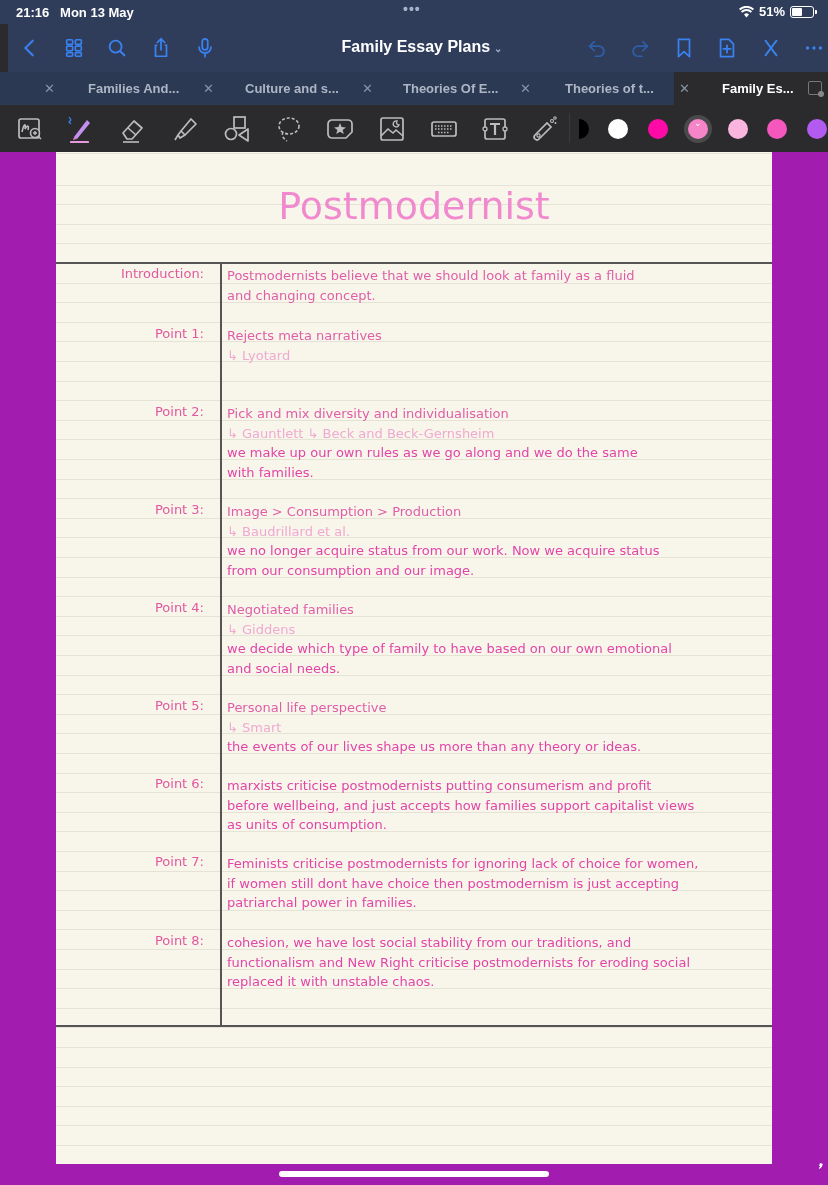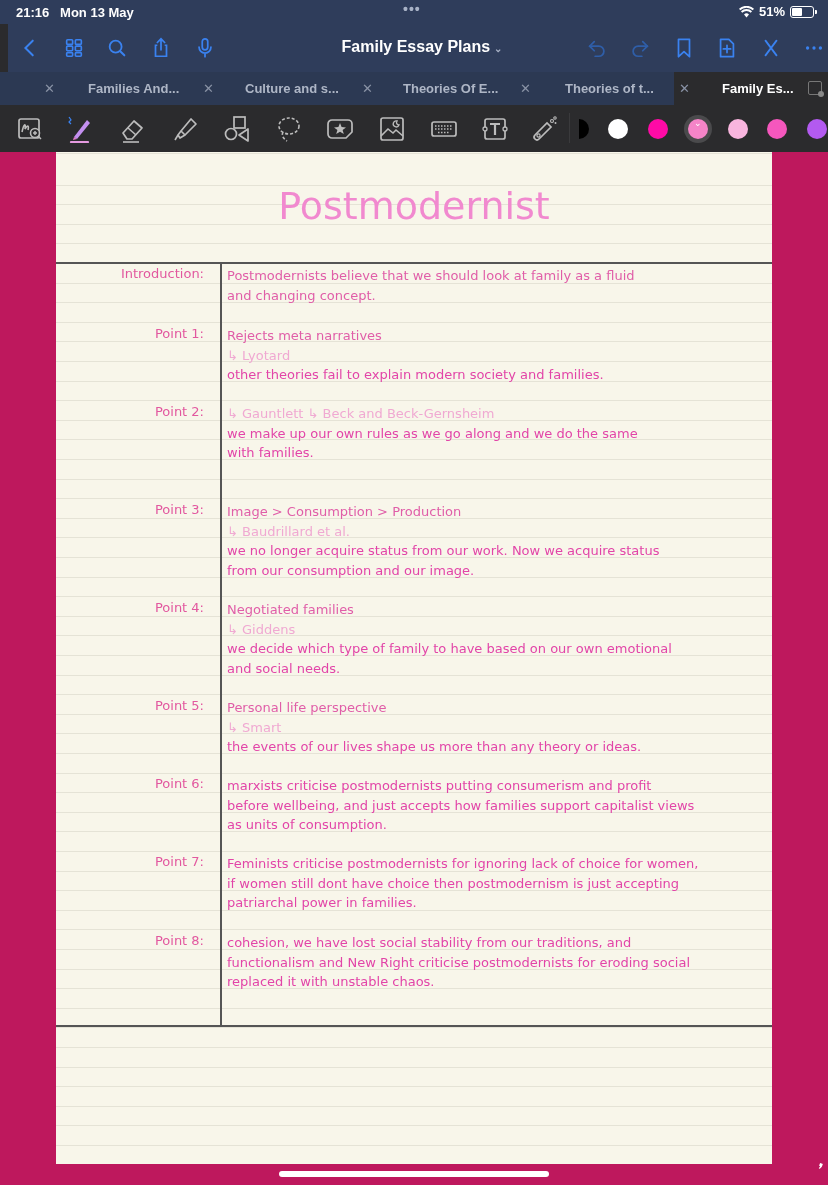--- a/index.html
+++ b/index.html
@@ -29,21 +29,21 @@
 
   .toolbar { position: absolute; top: 105px; left: 0; width: 828px; height: 47px; background: #2b2b2d; }
   .tool { position: absolute; top: 9px; width: 30px; height: 30px; color: #bcbcbc; display: flex; align-items: center; justify-content: center; }
   .tool svg { width: 28px; height: 28px; }
   .tool-sep { position: absolute; left: 569px; top: 8px; width: 1px; height: 30px; background: #3a3a3c; }
   .swatch { position: absolute; top: 14px; width: 20px; height: 20px; border-radius: 50%; }
   .swatch.selected { box-shadow: 0 0 0 4px #4a4a4c; }
   .swatch.selected::after { content: "⌄"; position: absolute; left: 6px; top: -1px; color: #fff; font-size: 9px; }
   .half-swatch { position: absolute; left: 579px; top: 14px; width: 10px; height: 20px; border-radius: 0 10px 10px 0; background: #000; }
 
-  .canvas { position: absolute; top: 152px; left: 0; width: 828px; height: 1033px; background: #be185d; padding-left: 16px; }
+  .canvas { position: absolute; top: 152px; left: 0; width: 828px; height: 1033px; background: #a21caf; padding-left: 16px; }
   .page { position: absolute; left: 56px; top: 0; width: 716px; height: 1012px; background: #f8f6ea;
     background-image: repeating-linear-gradient(to bottom, transparent 0, transparent 18.5px, #e5e3d6 18.5px, #e5e3d6 19.6px);
     background-position: 0 14px; }
   .page-title { position: absolute; left: 0; width: 716px; top: 32px; text-align: center; color: #f189cf; font-size: 38px; font-family: "DejaVu Sans", sans-serif; font-weight: normal; letter-spacing: 0px; }
   .table-top { position: absolute; left: 0; top: 110px; width: 716px; height: 1.5px; background: #555; }
   .table-bottom { position: absolute; left: 0; top: 873px; width: 716px; height: 1.5px; background: #555; }
   .table-divider { position: absolute; left: 164px; top: 110px; width: 1.5px; height: 764px; background: #555; }
   .row-label { position: absolute; right: 568px; color: #e2589f; font-size: 13px; font-family: "DejaVu Sans", sans-serif; white-space: nowrap; }
   .row-body { position: absolute; left: 171px; width: 542px; font-family: "DejaVu Sans", sans-serif; font-size: 13px; line-height: 19.6px; }
   .row-body .main { color: #e05ea8; }
@@ -270,25 +270,25 @@
     <div class="row-label" style="top:114px">Introduction:</div>
     <div class="row-body" style="top:114px">
       <div class="main">Postmodernists believe that we should look at family as a fluid</div>
       <div class="main">and changing concept.</div>
     </div>
 
     <div class="row-label" style="top:174px">Point 1:</div>
     <div class="row-body" style="top:174px">
       <div class="main">Rejects meta narratives</div>
       <div class="ref">↳ Lyotard</div>
-      <div class="detail">other theories fail to explain modern society and families.</div>
     </div>
 
     <div class="row-label" style="top:252px">Point 2:</div>
     <div class="row-body" style="top:252px">
+      <div class="main">Pick and mix diversity and individualisation</div>
       <div class="ref">↳ Gauntlett    ↳ Beck and Beck-Gernsheim</div>
       <div class="detail">we make up our own rules as we go along and we do the same</div>
       <div class="detail">with families.</div>
     </div>
 
     <div class="row-label" style="top:350px">Point 3:</div>
     <div class="row-body" style="top:350px">
       <div class="main">Image &gt; Consumption &gt; Production</div>
       <div class="ref">↳ Baudrillard et al.</div>
       <div class="detail">we no longer acquire status from our work. Now we acquire status</div>

